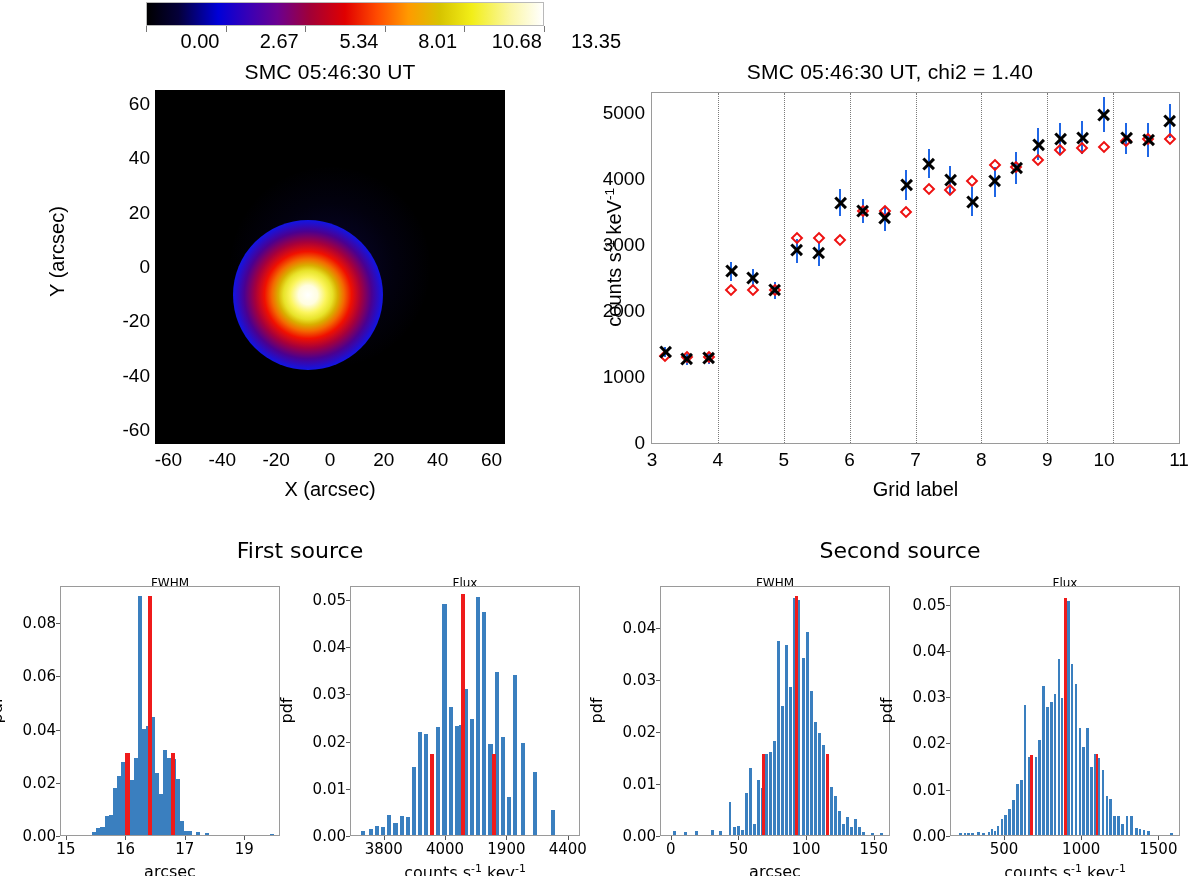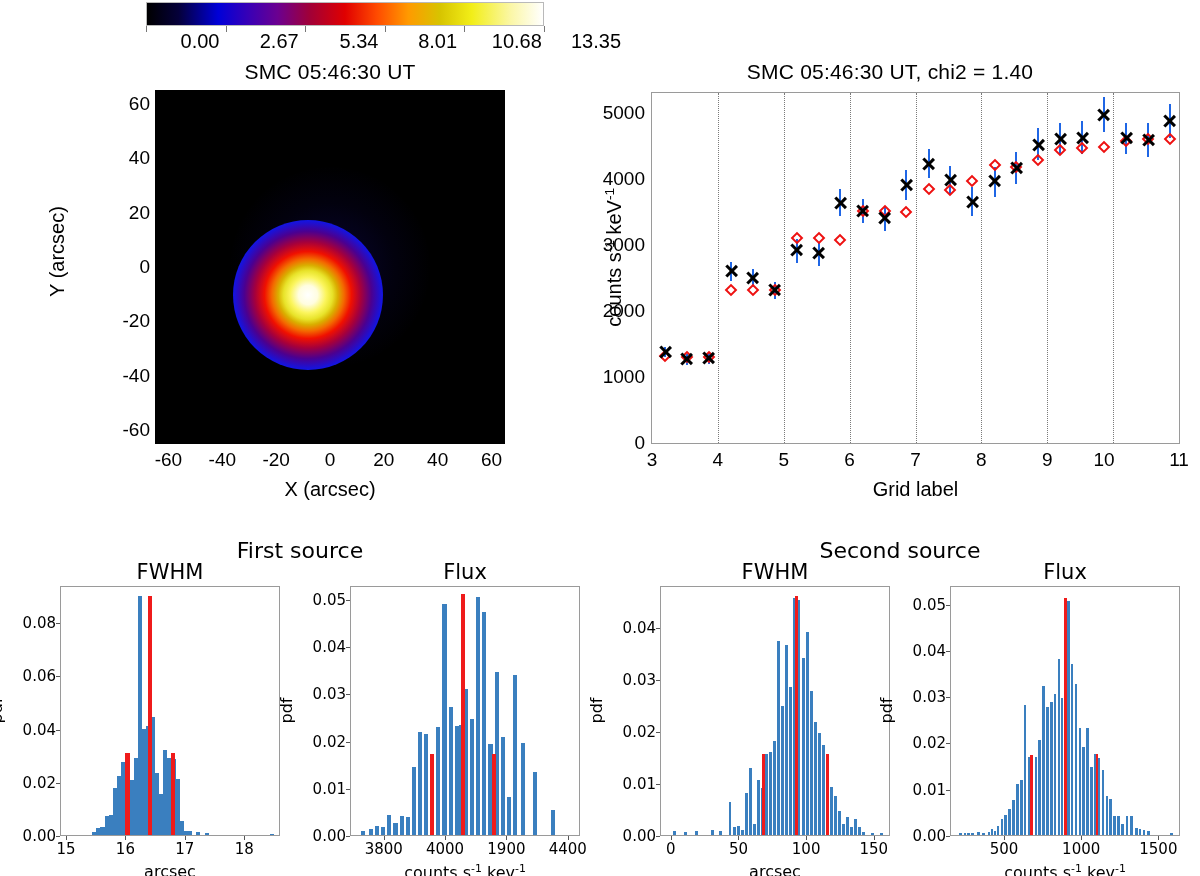--- a/index.html
+++ b/index.html
@@ -51,21 +51,21 @@
   #panelB-xticks span{position:absolute;transform:translateX(-50%);font-size:19px;}
   #panelB-ylab{left:494px;top:245px;width:240px;transform:rotate(-90deg);}
   #panelB-xlab{left:651px;top:478px;width:529px;}
   #panelB-legend{position:absolute;right:14px;bottom:44px;width:300px;}
   .lg-row{display:flex;align-items:center;justify-content:flex-end;height:26px;}
   .lg-lbl{font-size:18px;text-align:right;padding-right:10px;}
   .lg-sym{width:110px;position:relative;height:20px;}
 
   
   .sec-title{font-size:22px;}
-  .hist-title{font-size:21px;}
+  .hist-title{font-size:12px;margin-top:16px;}
   .hplot{position:absolute;border:1px solid #9a9a9a;box-sizing:border-box;background:#fff;}
   .hbar{position:absolute;bottom:0;background:#3a7fbf;}
   .hbar.red{background:#ef1b1b;z-index:3;}
   .hlab{position:absolute;font-size:15px;font-family:"DejaVu Sans",sans-serif;}
   .hy span{position:absolute;right:0;transform:translateY(-50%);font-size:15px;
            font-family:"DejaVu Sans",sans-serif;white-space:nowrap;}
   .hx span{position:absolute;transform:translateX(-50%);font-size:15px;
            font-family:"DejaVu Sans",sans-serif;}
   .tickm{position:absolute;background:#555;}
   .ylabrot{position:absolute;transform:rotate(-90deg);font-size:16px;
@@ -293,21 +293,21 @@
       <span style="top: 37.234px;">0.08</span>
     </div>
     <div class="tickm" style="left: 65.9459px; top: 836px; width: 1px; height: 4px;"></div>
     <div class="tickm" style="left: 125.405px; top: 836px; width: 1px; height: 4px;"></div>
     <div class="tickm" style="left: 184.865px; top: 836px; width: 1px; height: 4px;"></div>
     <div class="tickm" style="left: 244.324px; top: 836px; width: 1px; height: 4px;"></div>
     <div class="abs hx" style="left: 60px; top: 840px; width: 220px; height: 22px;">
       <span style="left: 5.94595px;">15</span>
       <span style="left: 65.4054px;">16</span>
       <span style="left: 124.865px;">17</span>
-      <span style="left: 184.324px;">18</span>
+      <span style="left: 184.324px;">19</span>
     </div>
     <div class="abs ctr hlab" style="left: 60px; top: 862px; width: 220px; font-size: 16px;">arcsec</div>
     <div class="ylabrot" style="left: -44px; top: 701px; width: 80px; text-align: center;">pdf</div>
     <div class="abs ctr hist-title t-dj" style="left: 350px; top: 560px; width: 230px;">Flux</div>
     <div class="hplot" style="left: 350px; top: 586px; width: 230px; height: 250px;">
       <div class="hbar" style="left: 10.1796px; width: 4.17423px; height: 3.77358px;"></div>
       <div class="hbar" style="left: 17.8462px; width: 4.17423px; height: 5.66038px;"></div>
       <div class="hbar" style="left: 23.9796px; width: 4.17423px; height: 9.43396px;"></div>
       <div class="hbar" style="left: 30.1129px; width: 4.17423px; height: 8.49057px;"></div>
       <div class="hbar" style="left: 36.2462px; width: 4.17423px; height: 19.8113px;"></div>

